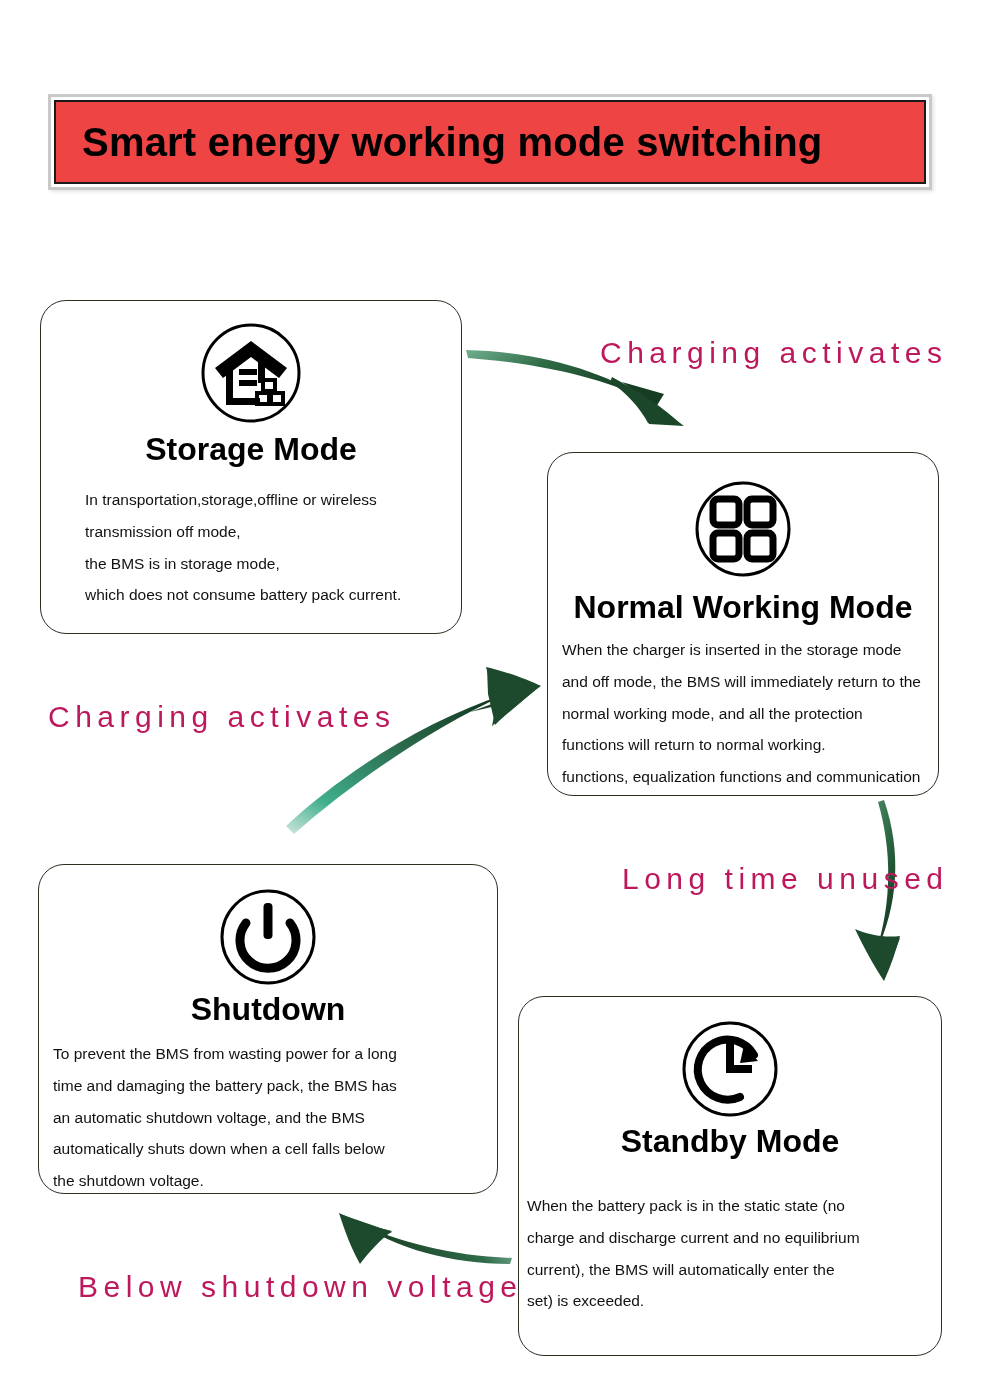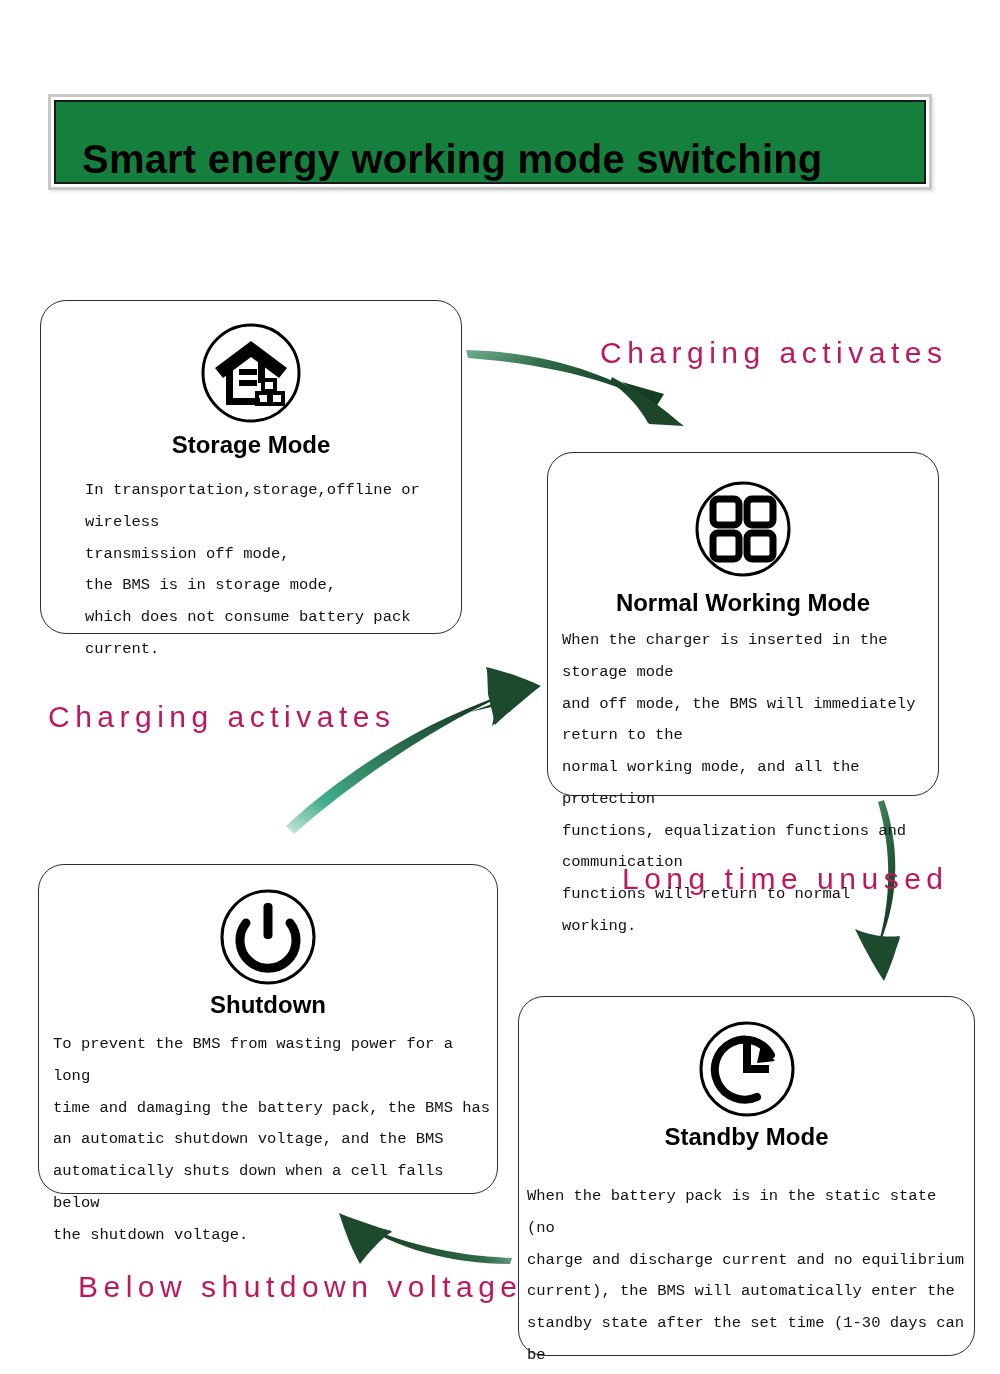--- a/index.html
+++ b/index.html
@@ -30,24 +30,24 @@
     box-sizing: border-box;
     box-shadow: 2px 2px 3px rgba(0,0,0,0.10);
   }
   .title-inner {
     position: absolute;
     left: 3px;
     top: 3px;
     right: 3px;
     bottom: 3px;
     border: 2px solid #1a1a1a;
-    background: #15803d;
+    background: #ef4444;
     box-sizing: border-box;
     display: flex;
-    align-items: flex-end;
+    align-items: center;
     padding-left: 26px;
   }
   .title-text {
     font-size: 40px;
     font-weight: bold;
     color: #000000;
     letter-spacing: 0.2px;
     white-space: nowrap;
     font-family: "Liberation Sans", sans-serif;
   }
@@ -61,38 +61,38 @@
     box-sizing: border-box;
   }
   .card-icon {
     display: flex;
     justify-content: center;
     align-items: center;
     width: 100%;
   }
   .card-title {
     text-align: center;
-    font-size: 24px;
+    font-size: 32px;
     font-weight: bold;
     color: #000000;
     font-family: "Liberation Sans", sans-serif;
     white-space: nowrap;
   }
   .card-body {
     font-size: 15.5px;
     line-height: 2.05;
     color: #111111;
-    font-family: Liberation Mono, monospace;
+    font-family: Liberation Sans, sans-serif;
   }
 
   
   #card-storage   { left: 40px;  top: 300px;  width: 422px; height: 334px; }
   #card-normal    { left: 547px; top: 452px;  width: 392px; height: 344px; }
   #card-shutdown  { left: 38px;  top: 864px;  width: 460px; height: 330px; }
-  #card-standby   { left: 518px; top: 996px;  width: 457px; height: 360px; }
+  #card-standby   { left: 518px; top: 996px;  width: 424px; height: 360px; }
 
   #card-storage .card-icon   { margin-top: 20px; }
   #card-storage .card-title  { margin-top: 6px; }
   #card-storage .card-body   { margin: 16px 0 0 44px; }
 
   #card-normal .card-icon    { margin-top: 24px; }
   #card-normal .card-title   { margin-top: 8px; }
   #card-normal .card-body    { margin: 8px 0 0 10px; padding: 0 4px; }
 
   #card-shutdown .card-icon  { margin-top: 20px; }
@@ -238,22 +238,22 @@
         <rect x="56" y="22" width="26" height="26" rx="5" fill="none" stroke="#000" stroke-width="7"></rect>
         <rect x="22" y="56" width="26" height="26" rx="5" fill="none" stroke="#000" stroke-width="7"></rect>
         <rect x="56" y="56" width="26" height="26" rx="5" fill="none" stroke="#000" stroke-width="7"></rect>
       </svg>
     </div>
     <div class="card-title">Normal Working Mode</div>
     <div class="card-body">
       <div>When the charger is inserted in the storage mode</div>
       <div>and off mode, the BMS will immediately return to the</div>
       <div>normal working mode, and all the protection</div>
+      <div>functions will return to normal working.</div>
       <div>functions, equalization functions and communication</div>
-      <div>functions will return to normal working.</div>
     </div>
   </div>
 
   <div class="card" id="card-shutdown">
     <div class="card-icon">
       <svg width="104" height="104" viewBox="0 0 104 104" xmlns="http://www.w3.org/2000/svg">
         <circle cx="52" cy="52" r="46" fill="none" stroke="#000" stroke-width="3"></circle>
         <path d="M 30 38 A 28 28 0 1 0 74 38" fill="none" stroke="#000" stroke-width="9" stroke-linecap="round"></path>
         <rect x="47.5" y="18" width="9" height="36" rx="4" fill="#000"></rect>
       </svg>
@@ -275,18 +275,17 @@
         <path d="M 76 38 A 30 30 0 1 0 62 80" fill="none" stroke="#000" stroke-width="8" stroke-linecap="round"></path>
         <path d="M 66 28 L 80 44 L 62 46 Z" fill="#000"></path>
         <path d="M 52 30 L 52 52 L 70 52" fill="none" stroke="#000" stroke-width="8" stroke-linecap="square"></path>
       </svg>
     </div>
     <div class="card-title">Standby Mode</div>
     <div class="card-body">
       <div>When the battery pack is in the static state (no</div>
       <div>charge and discharge current and no equilibrium</div>
       <div>current), the BMS will automatically enter the</div>
-      <div>standby state after the set time (1-30 days can be</div>
       <div>set) is exceeded.</div>
     </div>
   </div>
 
 </div>
 
 </body></html>

